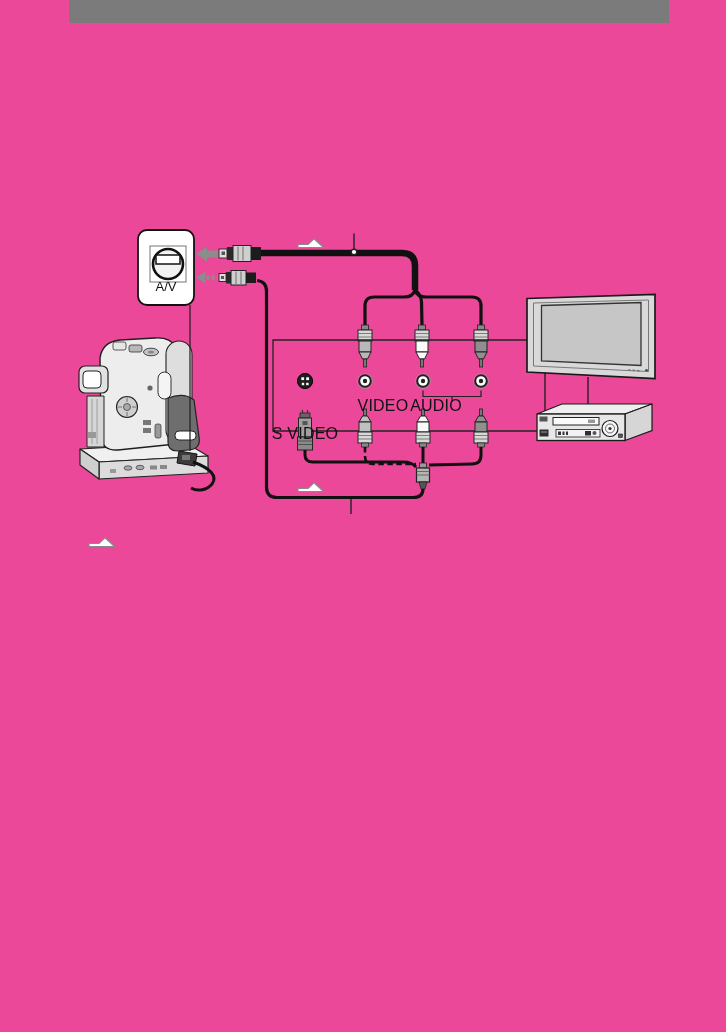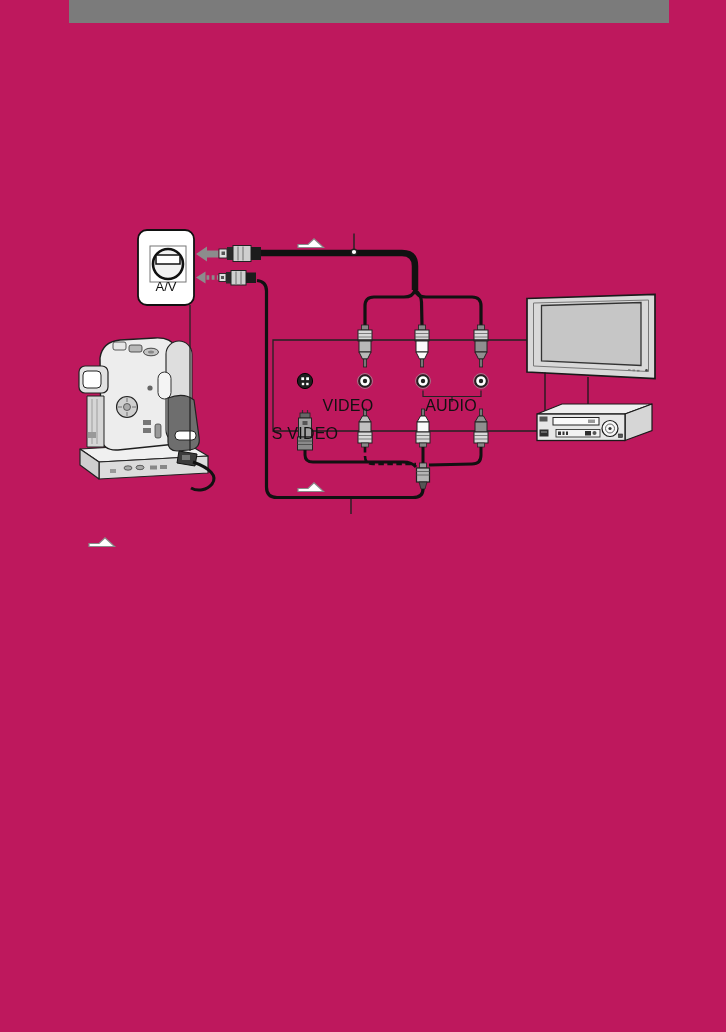--- a/index.html
+++ b/index.html
@@ -1,25 +1,25 @@
 <!DOCTYPE html>
 <html><head>
 <meta charset="utf-8">
 <style>
   html,body{margin:0;padding:0;background:#fff;}
-  .page{position:relative;width:726px;height:1032px;background:#be185d;overflow:hidden;
+  .page{position:relative;width:726px;height:1032px;background:#ec4899;overflow:hidden;
         font-family:"Liberation Sans", sans-serif;}
   .header-bar{position:absolute;left:69px;top:0;width:600px;height:23px;background:#7b7b7b;}
   .diagram-svg{position:absolute;left:0;top:0;width:726px;height:1032px;}
   .lbl{position:absolute;color:#111;white-space:nowrap;line-height:1;}
   .lbl-av{left:166px;top:280px;transform:translateX(-50%);font-size:13px;font-weight:500;}
   .lbl-jack{top:398px;transform:translateX(-50%);font-size:16px;font-weight:500;letter-spacing:0.2px;}
   .lbl-svideo{left:305px;margin-top:28px;}
-  .lbl-video{left:348px;text-align:center;}
-  .lbl-audio{left:451px;}
+  .lbl-video{left:383px;text-align:center;}
+  .lbl-audio{left:436px;}
 </style>
 </head>
 <body>
 
 <div class="page">
   <div class="header-bar"></div>
 
   <svg class="diagram-svg" viewBox="0 0 726 1032">
 
     <g stroke-linejoin="round">

